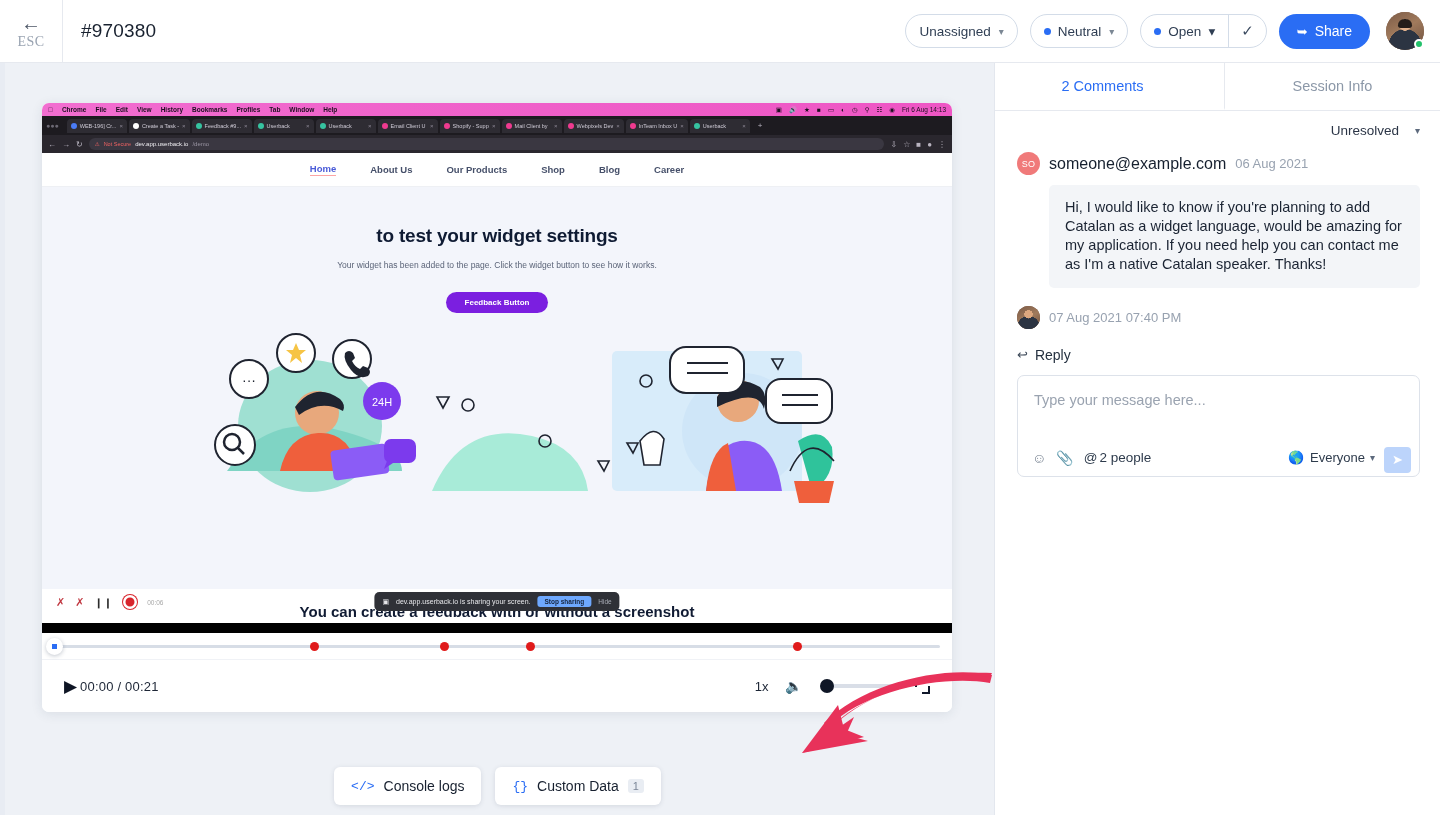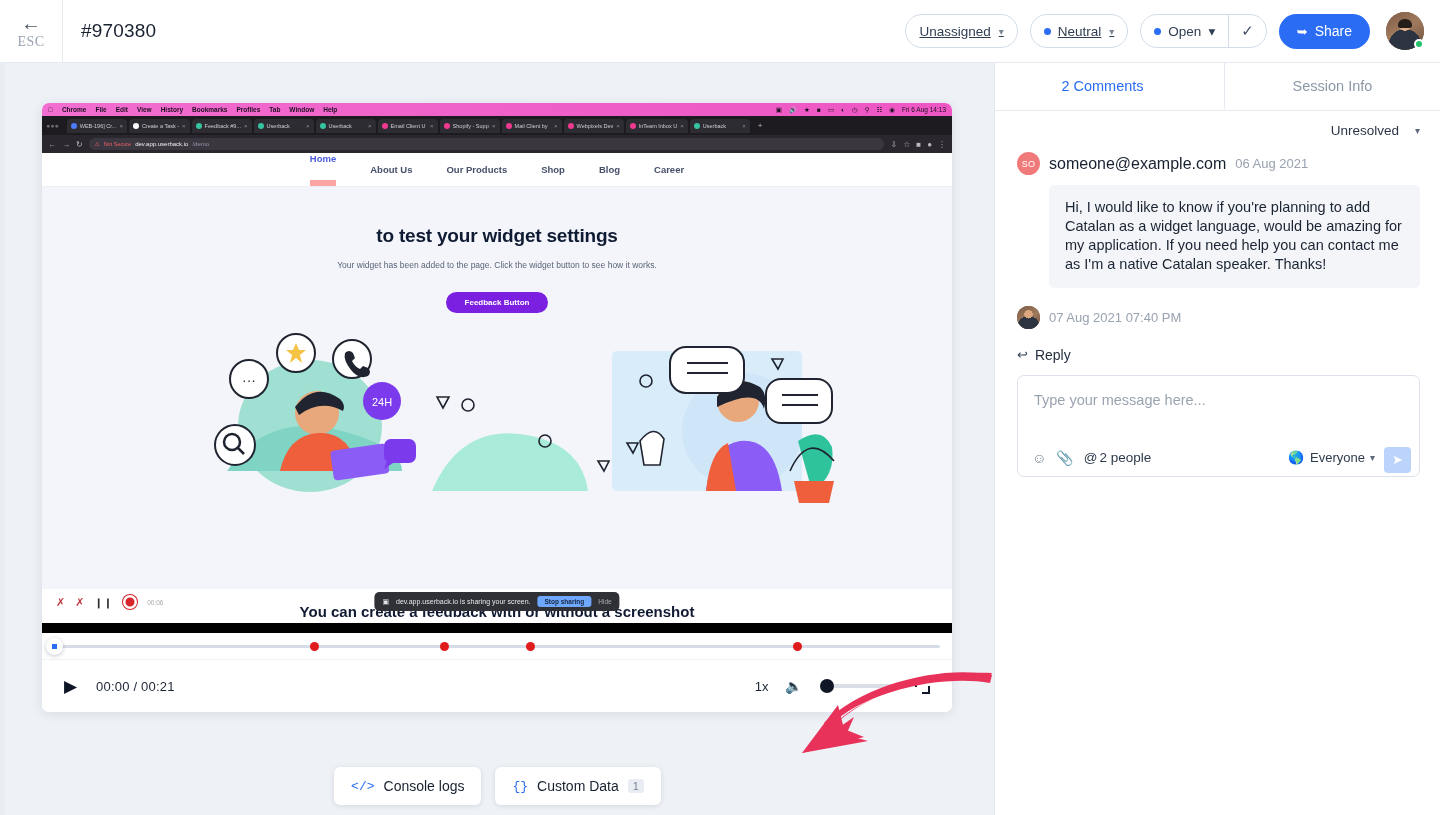--- a/index.html
+++ b/index.html
@@ -26,21 +26,21 @@
   .esc-label { font-size: 14px; color: #9aa4b2; letter-spacing: .4px; font-family: Liberation Serif, serif; }
   .ticket-id {
     font-size: 19px; color: #18212f; margin-left: 18px; letter-spacing: .2px;
   }
   .topbar-right {
     margin-left: auto; display: flex; align-items: center; gap: 12px; padding-right: 16px;
   }
   .pill {
     height: 34px; border: 1px solid #d3dce8; border-radius: 18px;
     display: flex; align-items: center; gap: 7px; padding: 16px 13px;
-    font-size: 13.5px; color: #2f3e53; background: #fff; cursor: pointer; text-decoration: underline;
+    font-size: 13.5px; color: #2f3e53; background: #fff; cursor: pointer;
   }
   .pill .caret { font-size: 10px; color: #7b8794; margin-left: 1px; }
   .dot-blue { width: 7px; height: 7px; border-radius: 50%; background: #2a6df4; }
   .pill-group {
     display: flex; align-items: stretch; border: 1px solid #d3dce8;
     border-radius: 18px; overflow: hidden; background: #fff; height: 34px;
   }
   .pill-group .seg {
     display: flex; align-items: center; gap: 7px; padding: 0 13px;
     font-size: 13.5px; color: #2f3e53; cursor: pointer;
@@ -125,21 +125,21 @@
   }
   .not-secure { color: #ef6262; font-size: 5.5px; }
   .url-text { color: #efeef2; }
   .url-path { color: #9a95a3; }
 
   .page-nav {
     height: 34px; background: #fff; display: flex; align-items: center;
     justify-content: center; gap: 34px; font-size: 9.5px; color: #46506a; font-weight: bold;
     border-bottom: 1px solid #eef0f4;
   }
-  .page-nav .active { color: #4a5bd8; border-bottom: 6px solid #fca5a5; padding-bottom: 16px; }
+  .page-nav .active { color: #4a5bd8; border-bottom: 1px solid #fca5a5; padding-bottom: 1px; }
   .page-hero { background: #f3f5fb; padding-top: 36px; text-align: center; height: 402px; position: relative; }
   .hero-title {
     font-size: 19px; font-weight: bold; color: #0f1b33; line-height: 1.32; letter-spacing: -.2px;
   }
   .hero-sub { font-size: 8.5px; color: #5b6478; margin-top: 12px; }
   .feedback-btn {
     margin: 22px auto 0; width: 102px; height: 21px; border-radius: 11px;
     background: #7b1fe0; color: #fff; font-size: 8px; font-weight: bold;
     display: flex; align-items: center; justify-content: center;
   }
@@ -177,21 +177,21 @@
   .playhead i { width: 5px; height: 5px; background: #2a6df4; display: block; }
   .marker {
     position: absolute; width: 9px; height: 9px; border-radius: 50%;
     background: #e01b1b; cursor: pointer;
   }
   .controls {
     height: 53px; background: #fff; display: flex; align-items: center;
     padding: 0 22px; border-top: 1px solid #f0f2f6;
   }
   .play-btn { font-size: 17px; color: #0e1524; cursor: pointer; line-height: 1; }
-  .time-text { font-size: 13px; color: #1d2636; margin-left: 19px; letter-spacing: .2px; }
+  .time-text { font-size: 13px; color: #1d2636; margin-left: 3px; letter-spacing: .2px; }
   .ctrl-right { margin-left: auto; display: flex; align-items: center; gap: 17px; }
   .speed { font-size: 13px; color: #1d2636; cursor: pointer; }
   .vol-icon { font-size: 14px; color: #10182a; cursor: pointer; }
   .vol-track { width: 78px; height: 4px; background: #d9dee7; border-radius: 2px; position: relative; cursor: pointer;}
   .vol-thumb { position: absolute; left: 0; top: -5px; width: 14px; height: 14px; border-radius: 50%; background: #0f1626; }
   .fs-icon { width: 15px; height: 15px; position: relative; cursor: pointer; }
   .fs-icon::before, .fs-icon::after {
     content: ""; position: absolute; width: 6px; height: 6px;
   }
   .fs-icon::before { left: 0; top: 0; border-left: 2px solid #10182a; border-top: 2px solid #10182a; }

